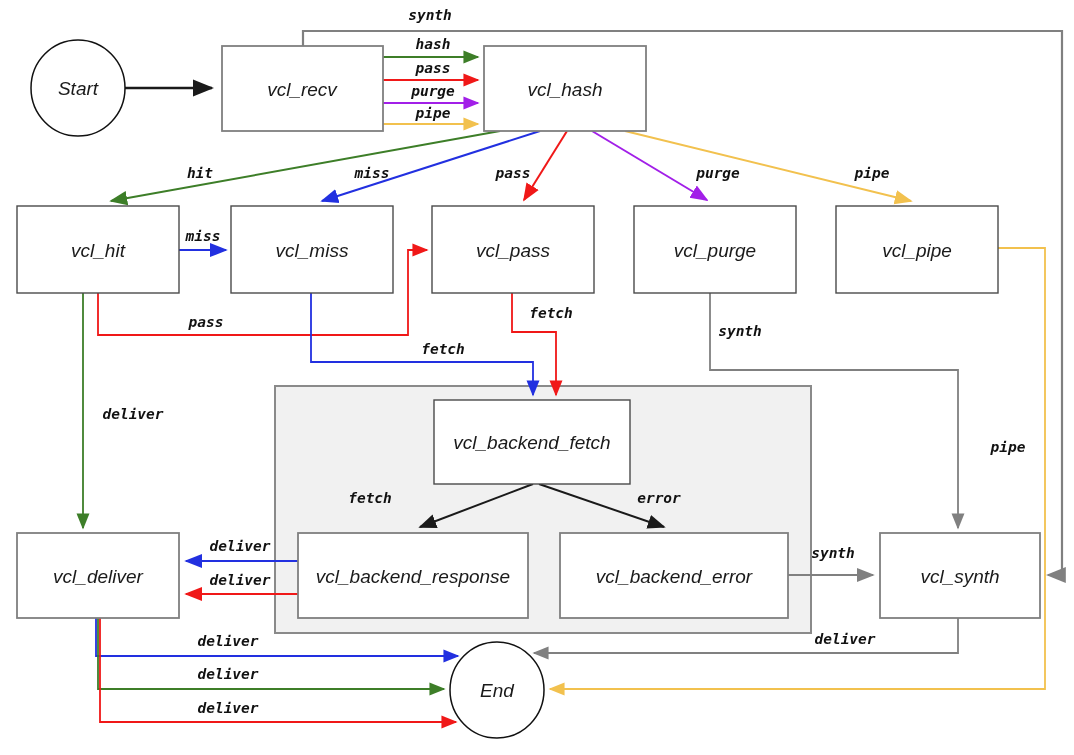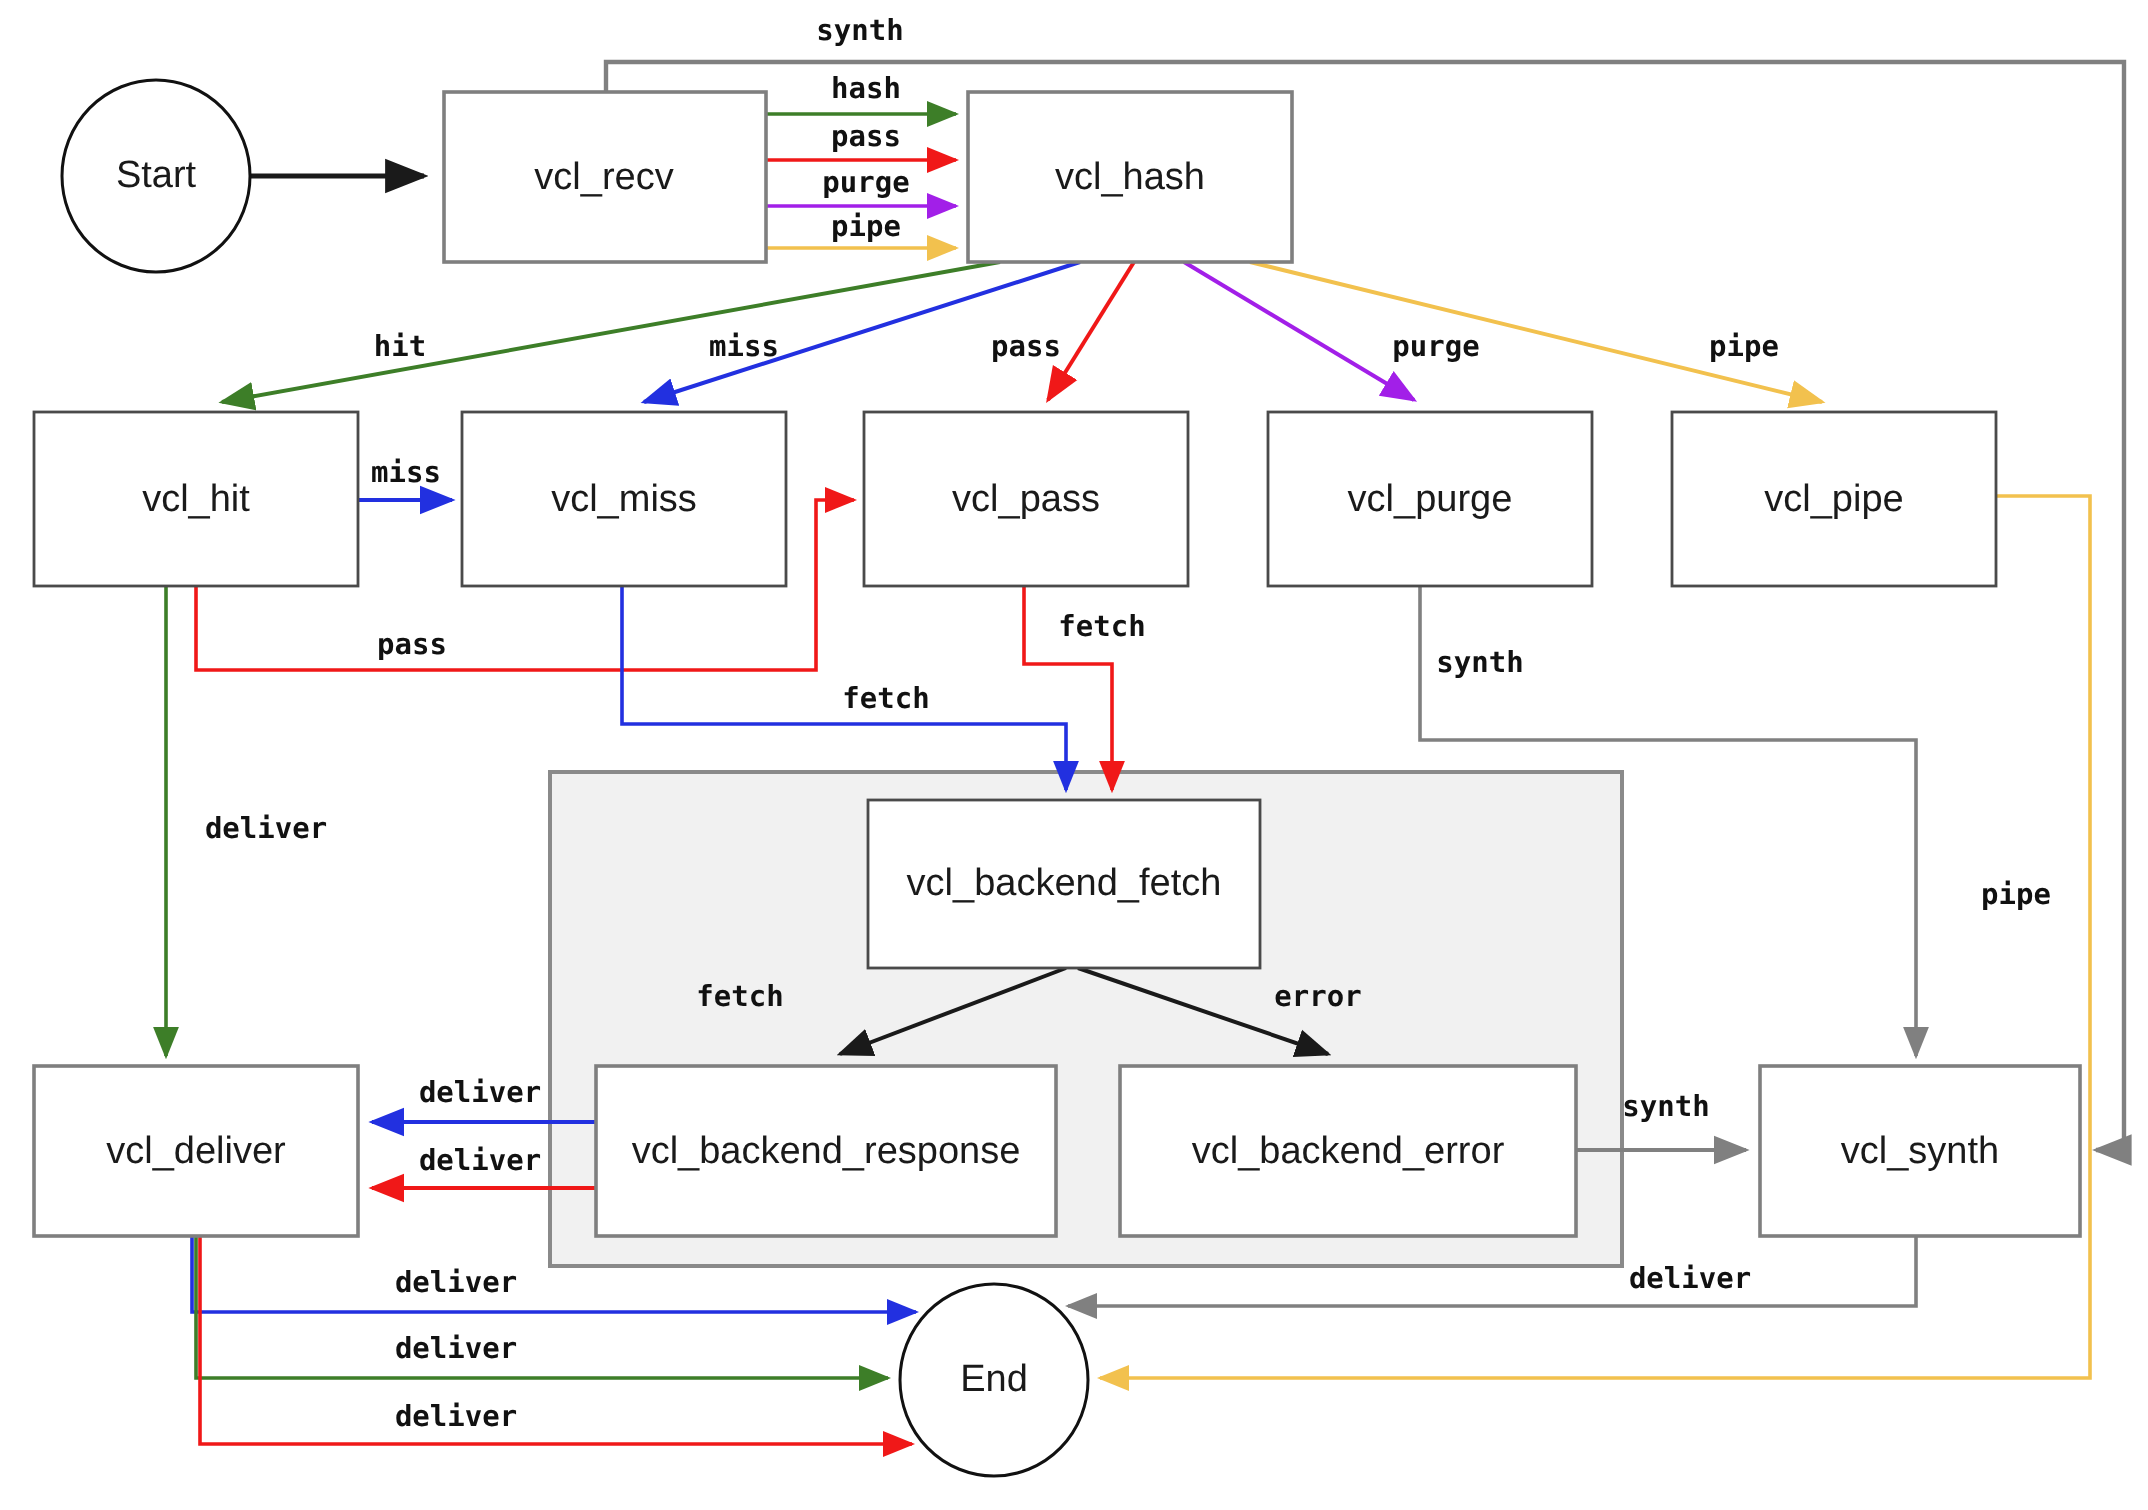--- a/index.html
+++ b/index.html
@@ -7,20 +7,21 @@
     padding: 0;
     background: #ffffff;
     font-family: "Liberation Sans", sans-serif;
   }
   .stage {
     position: relative;
     width: 1074px;
     height: 755px;
     background: #ffffff;
     overflow: hidden;
+    font-style: italic;
   }
   svg { display: block; }
   .node-label {
     font-family: "Liberation Sans", "DejaVu Sans", sans-serif;
     font-size: 19px;
     fill: #1a1a1a;
   }
   .edge-label {
     font-family: "DejaVu Sans Mono", "Liberation Mono", monospace;
     font-size: 14.5px;

